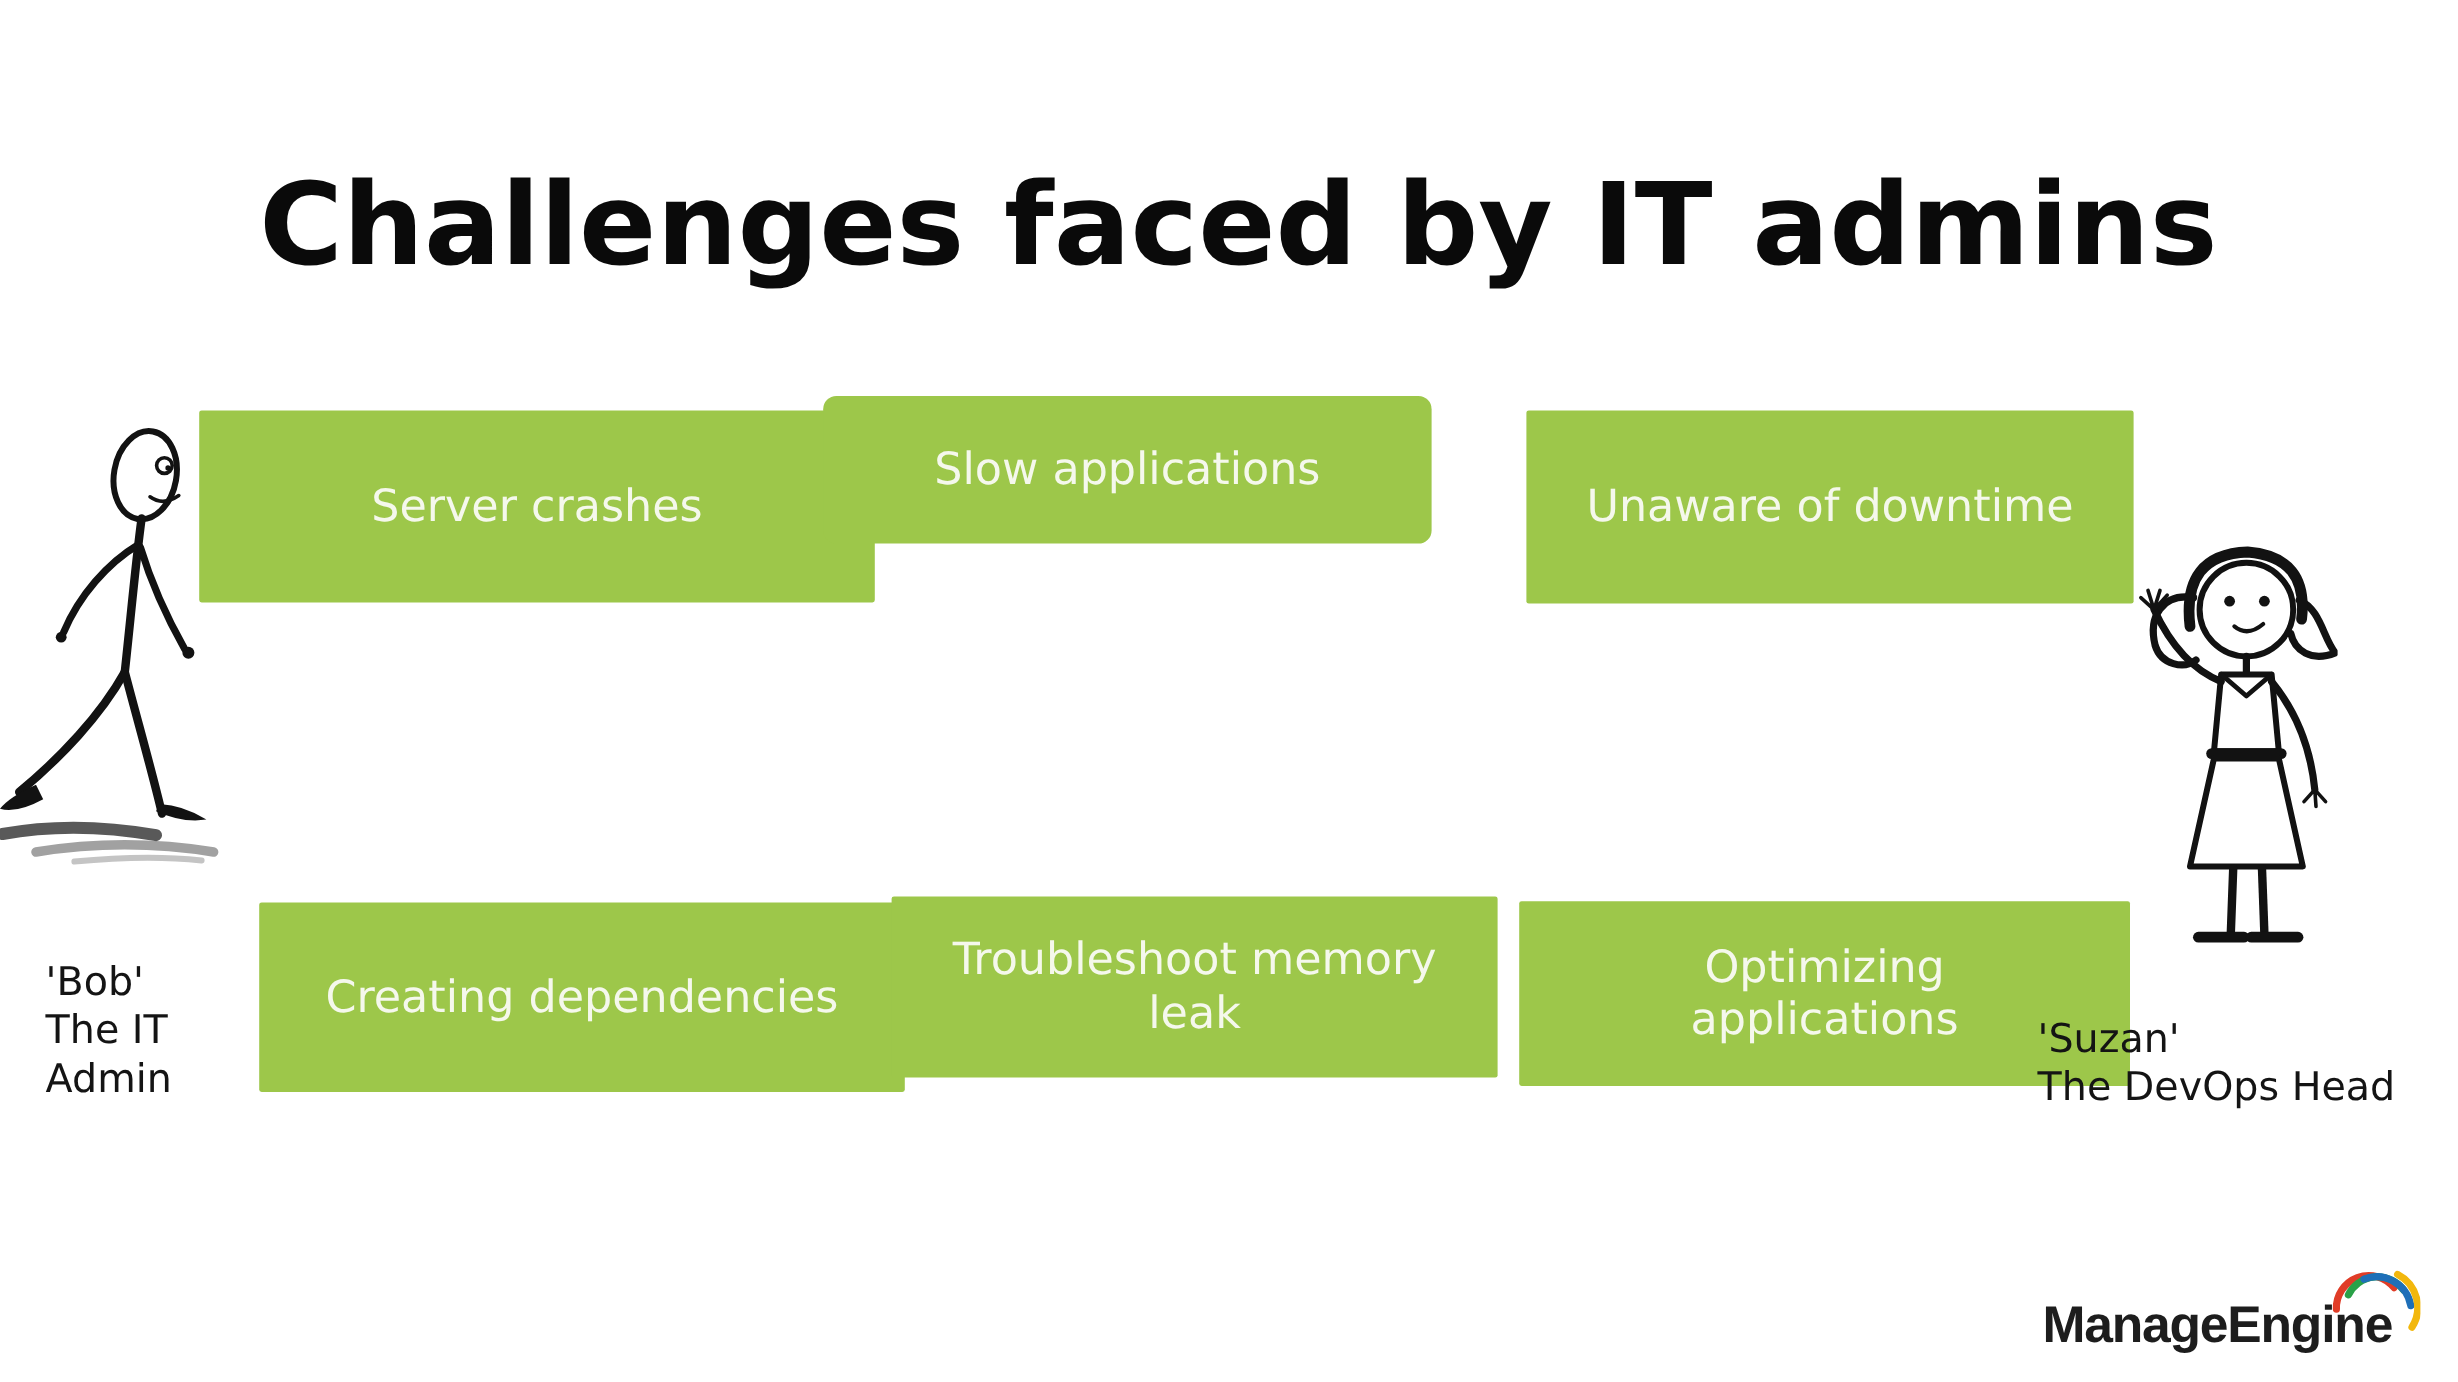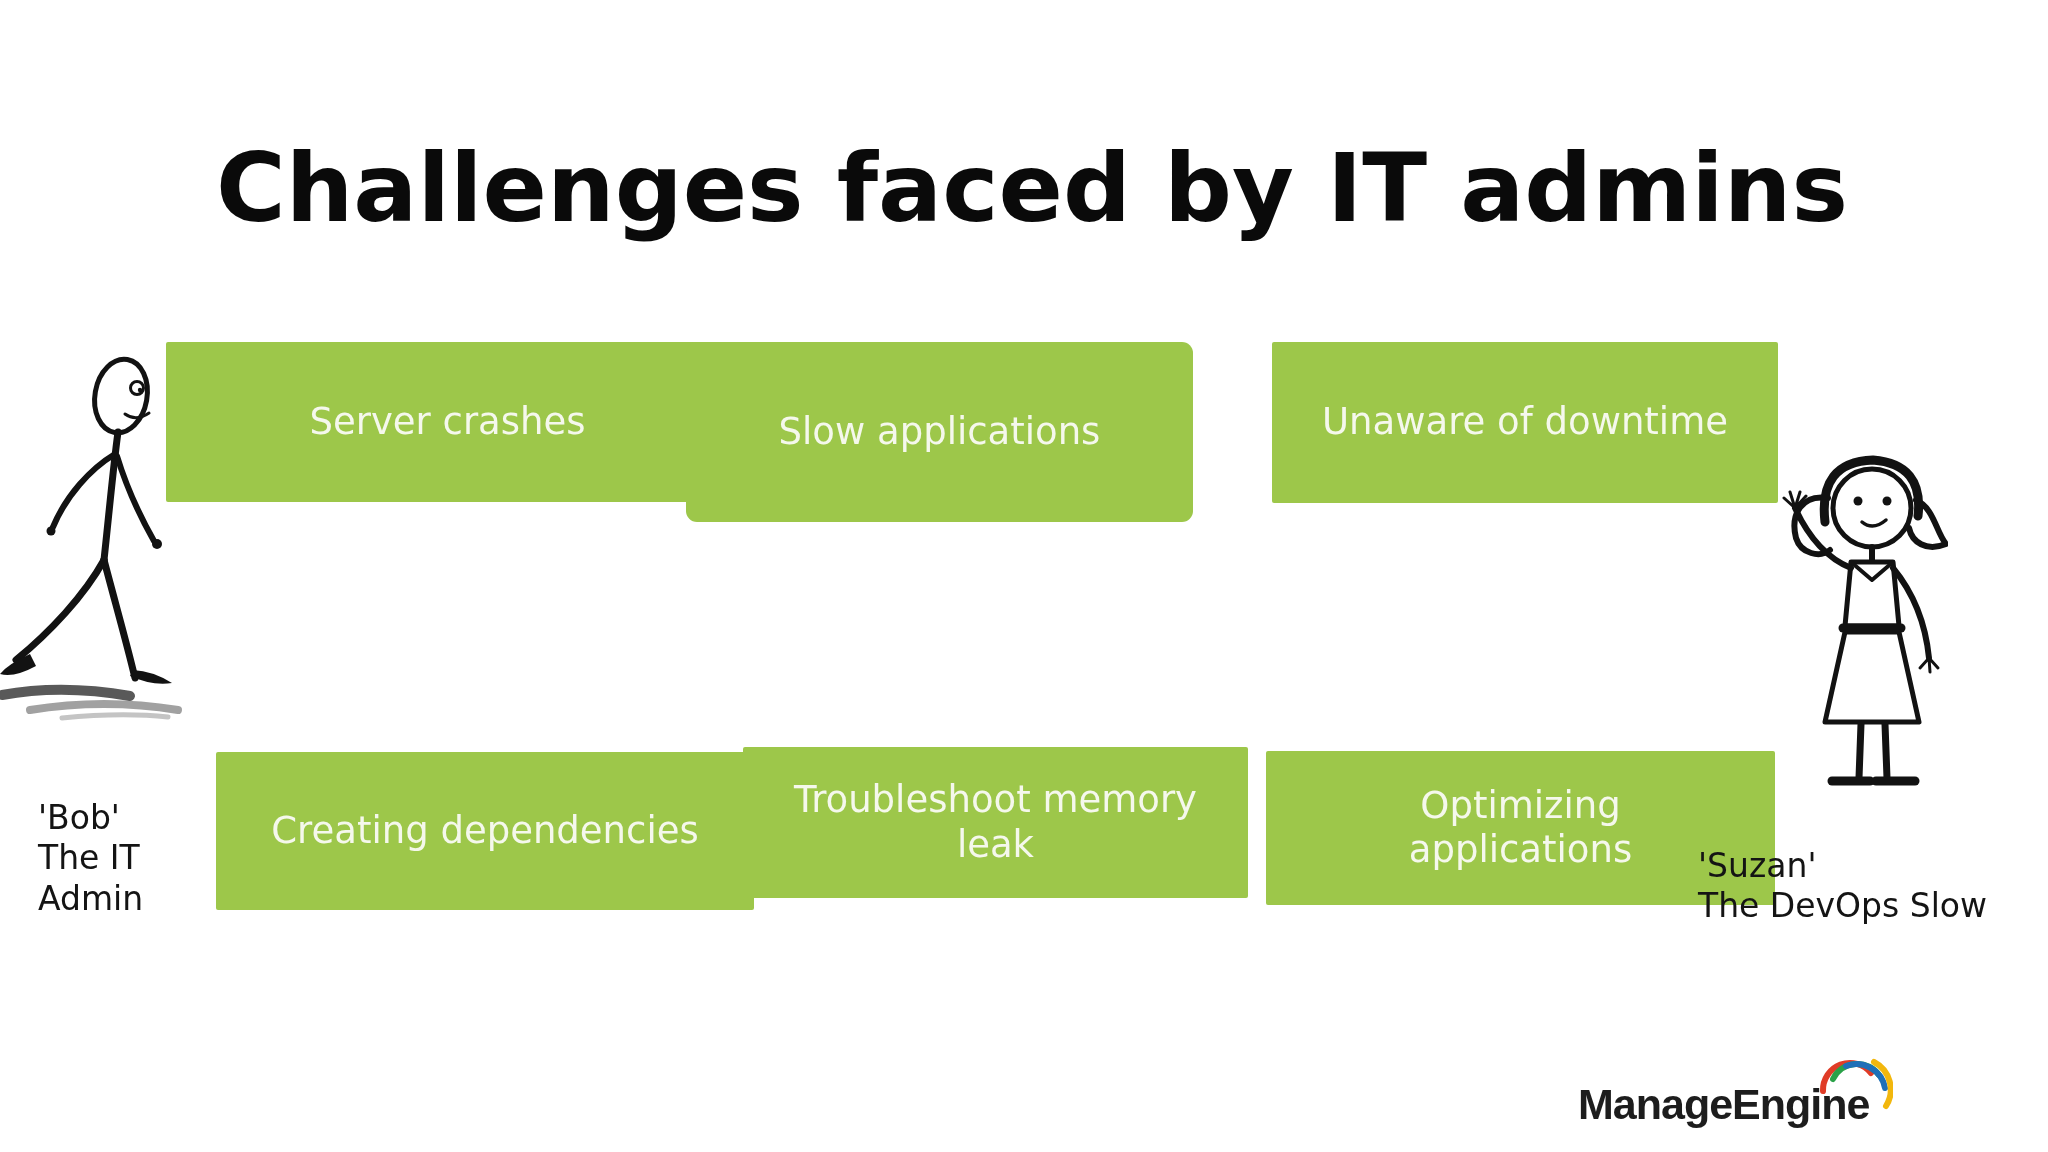--- a/index.html
+++ b/index.html
@@ -22,39 +22,39 @@
     position:absolute;
     background:var(--box-green,#9dc74a);
     color:var(--box-text,#f5f8ec);
     display:flex;align-items:center;justify-content:center;
     text-align:center;
     font-size:37px;line-height:1.2;
     white-space:pre-line;
     border-radius:2px;
   }
   .box-1{left:166px;top:342px;width:563px;height:160px;}
-  .box-2{left:686px;top:342px;width:507px;height:180px;border-radius:11px;}
+  .box-2{left:686px;top:330px;width:507px;height:123px;border-radius:11px;}
   .box-3{left:1272px;top:342px;width:506px;height:161px;}
   .box-4{left:184px;top:752px;width:538px;height:158px;margin-left:32px;}
   .box-5{left:743px;top:747px;width:505px;height:151px;}
   .box-6{left:1266px;top:751px;width:509px;height:154px;}
   .actor-label{
     position:absolute;
     color:var(--label-text,#141414);
     font-size:33px;line-height:1.22;
     text-align:left;
     white-space:pre-line;
   }
   .bob-label{left:38px;top:798px;width:170px;}
   .suzan-label{left:1698px;top:846px;width:334px;}
   .figure{position:absolute;}
   .bob-figure{left:0px;top:344px;}
   .suzan-figure{left:1768px;top:448px;}
   .logo{
-    position:absolute;left:1578px;top:1080px;width:330px;height:70px;
+    position:absolute;left:1702px;top:1080px;width:330px;height:70px;
   }
   .logo-text{
     font-family:"Liberation Sans", sans-serif;
     font-weight:700;
     font-size:43px;
     letter-spacing:-1px;
     color:var(--logo-text,#1d1d1d);
     white-space:nowrap;
   }
   .logo-swirl{position:absolute;left:237px;top:-27px;}
@@ -144,21 +144,21 @@
       <path d="M 117,276 L 119,330" stroke-width="7"></path>
       <path d="M 64,333 L 102,333" stroke-width="9"></path>
       <path d="M 108,333 L 147,333" stroke-width="9"></path>
     </g>
   </svg>
 
   <div class="actor-label bob-label">'Bob'
 The IT
 Admin</div>
   <div class="actor-label suzan-label">'Suzan'
-The DevOps Slow</div>
+The DevOps Head</div>
 
   <div class="logo">
     <span class="logo-text">ManageEngine</span>
     <svg class="logo-swirl" width="78" height="68" viewBox="0 0 78 68">
       <g fill="none" stroke-linecap="round">
         <path d="M 8,38 A 27 27 0 0 1 56,20" stroke="#e03c27" stroke-width="6"></path>
         <path d="M 18,26 A 27 27 0 0 1 64,22" stroke="#2aa148" stroke-width="6"></path>
         <path d="M 31,13 A 29 29 0 0 1 70,35" stroke="#1e6fb8" stroke-width="6"></path>
         <path d="M 59,9 A 31 31 0 0 1 71,53" stroke="#f2b70d" stroke-width="6"></path>
       </g>

